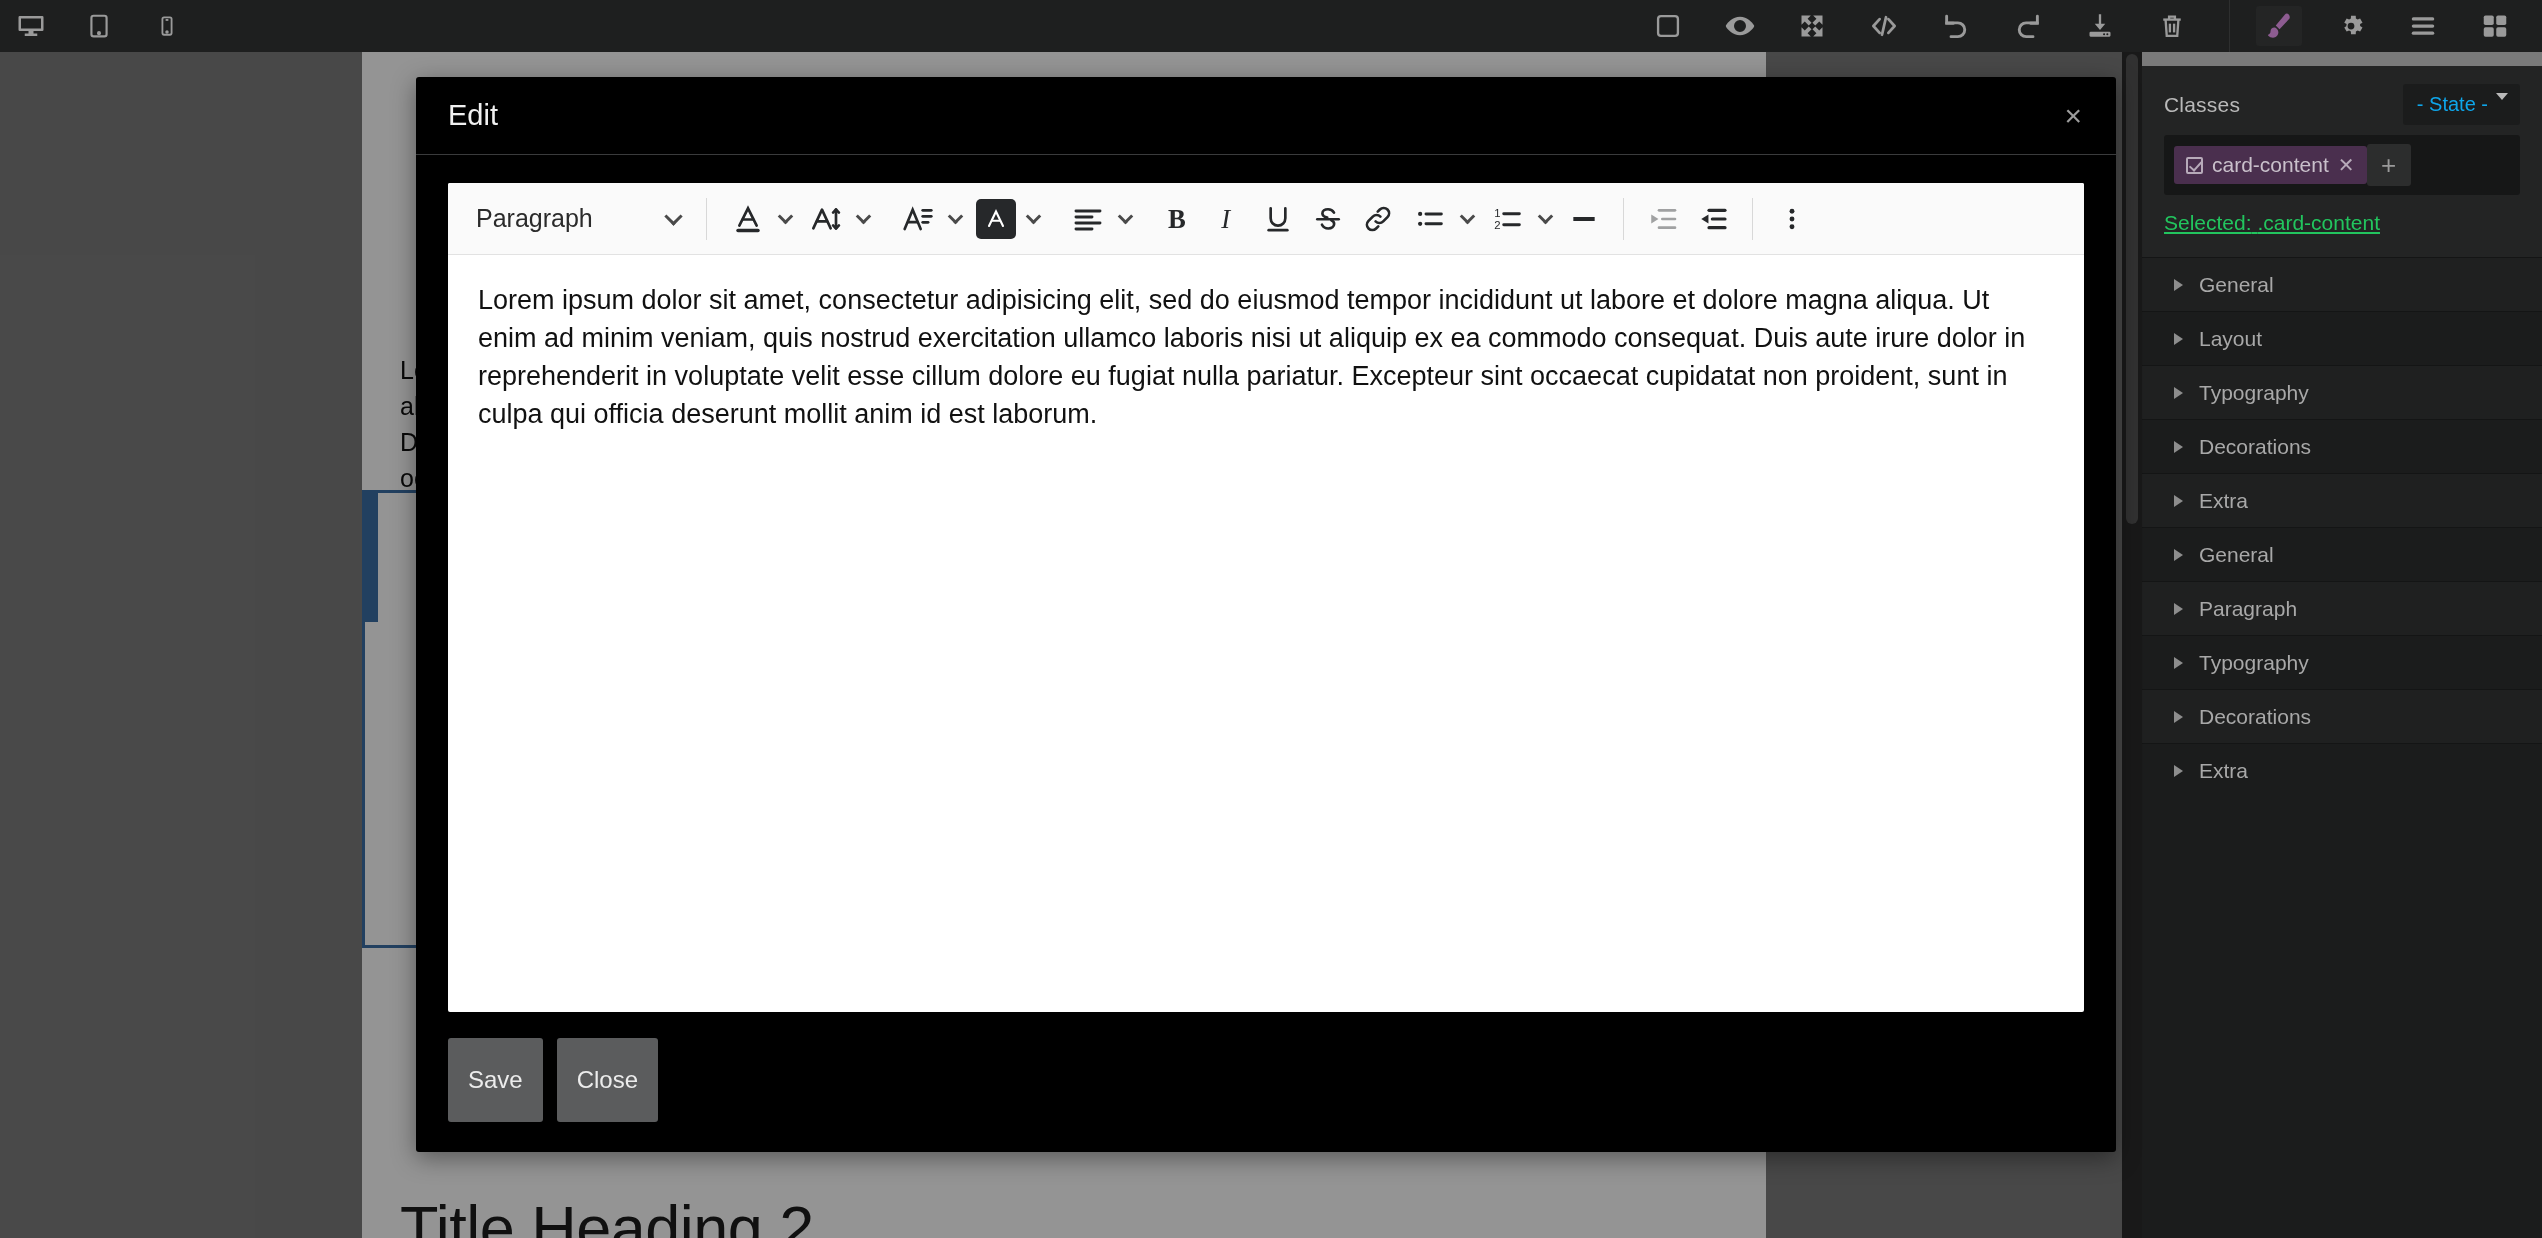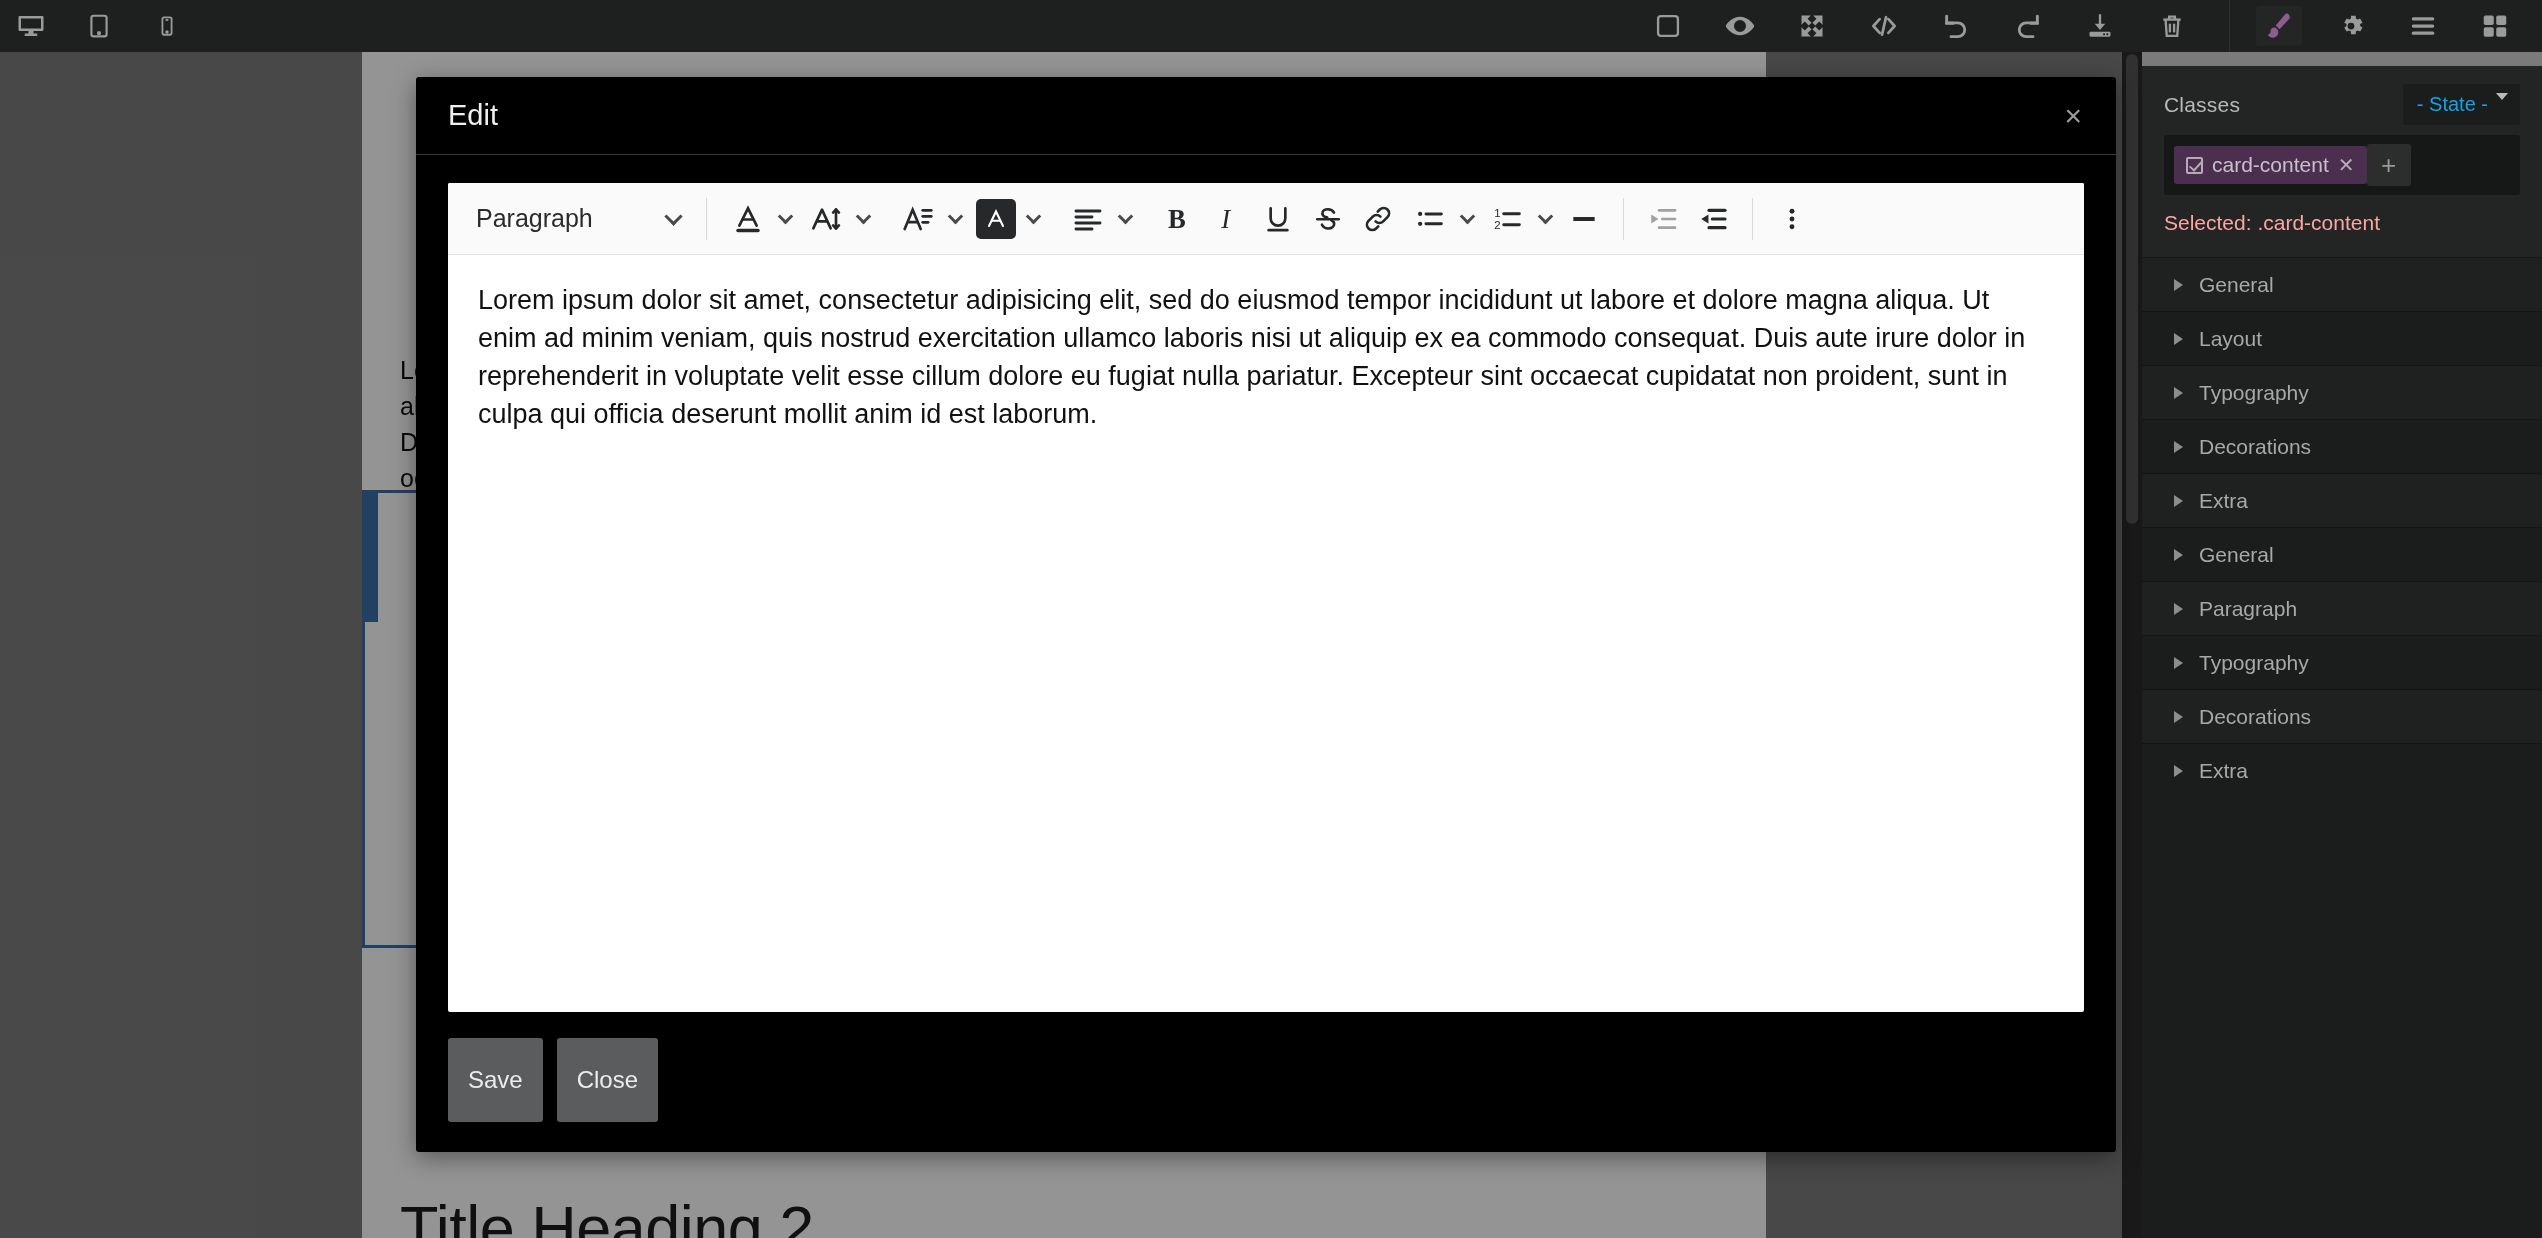--- a/index.html
+++ b/index.html
@@ -121,21 +121,21 @@
   }
   .tag .x { font-size: 20px; color: #b7aab9; }
   .tag-add {
     background: #2c2d2d; color: #9a9a9a;
     width: 44px; height: 42px; border-radius: 3px;
     display: flex; align-items: center; justify-content: center;
     font-size: 26px; cursor: pointer;
   }
   .rp-selected {
     padding: 16px 22px 18px 22px;
-    font-size: 21px; color: #fca5a5;
+    font-size: 21px; color: #22c55e; text-decoration: underline;
   }
   .sector {
     height: 54px; display: flex; align-items: center;
     padding-left: 32px; gap: 16px;
     border-top: 1px solid #141515;
     background: #1f2020; cursor: pointer;
   }
   .sector.alt { background: #1b1c1c; }
   .sector .arrow {
     width: 0; height: 0; border-top: 6px solid transparent;

